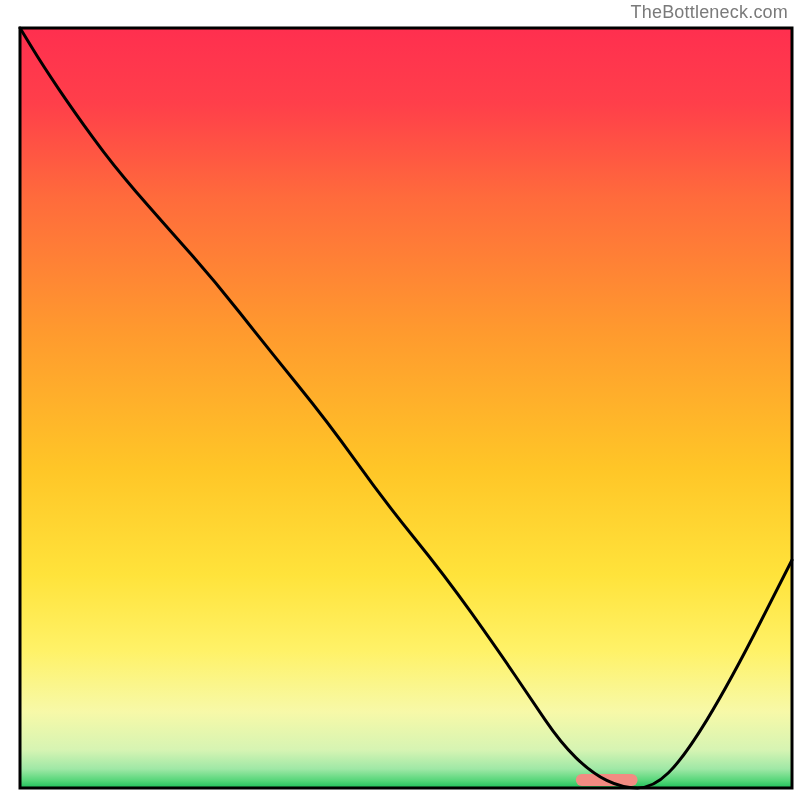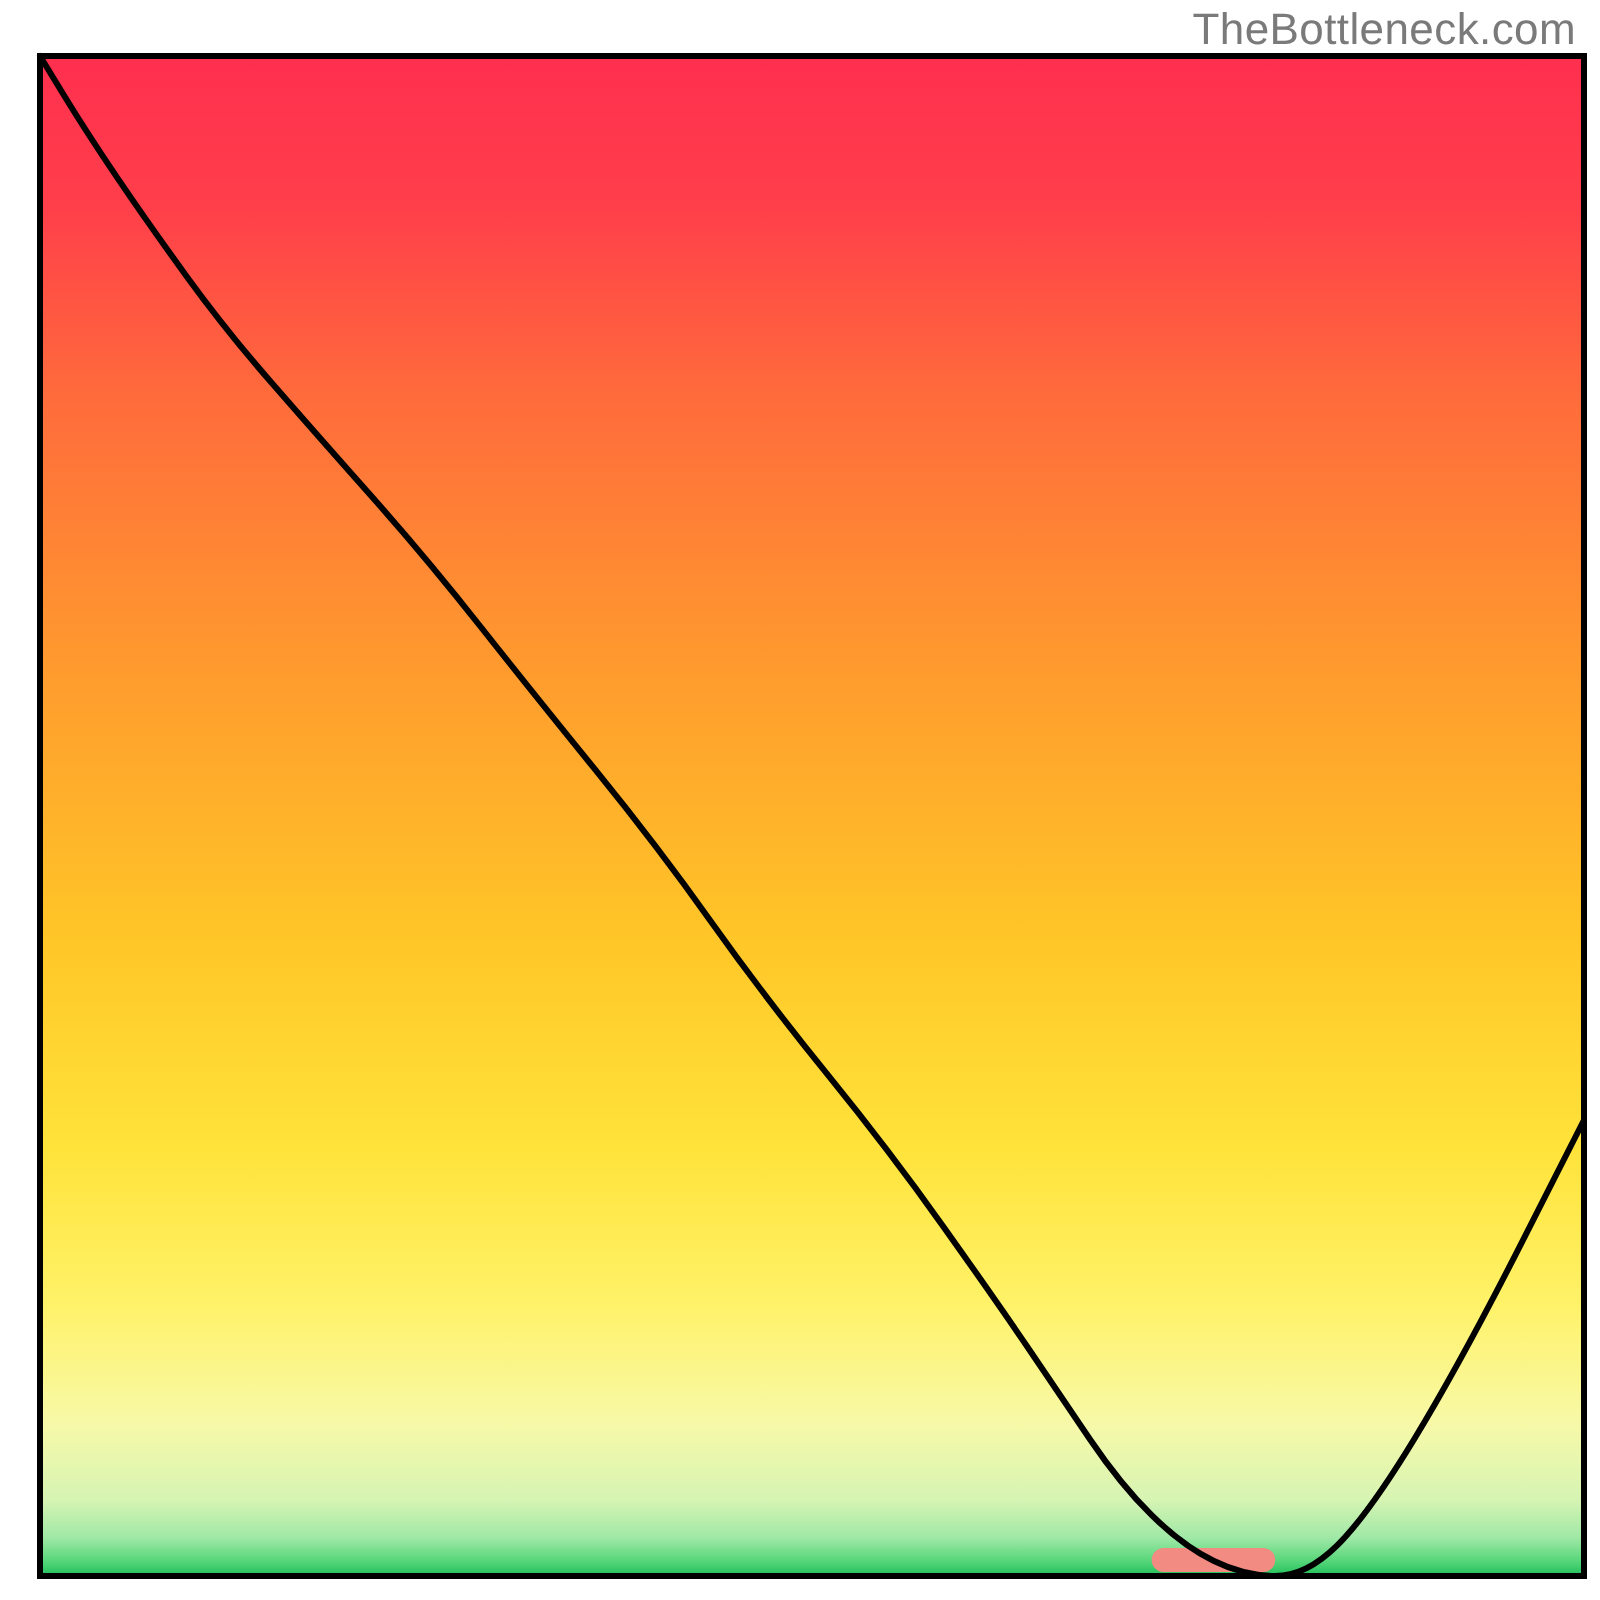--- a/index.html
+++ b/index.html
@@ -14,21 +14,21 @@
   .wrap {
     position: relative;
     width: 800px;
     height: 800px;
   }
   .watermark {
     position: absolute;
     top: 2px;
     right: 12px;
     color: #7a7a7a;
-    font-size: 22px;
+    font-size: 18px;
     font-weight: 500;
     letter-spacing: 0.2px;
   }
   svg {
     display: block;
   }
 </style>
 </head>
 <body>
 

